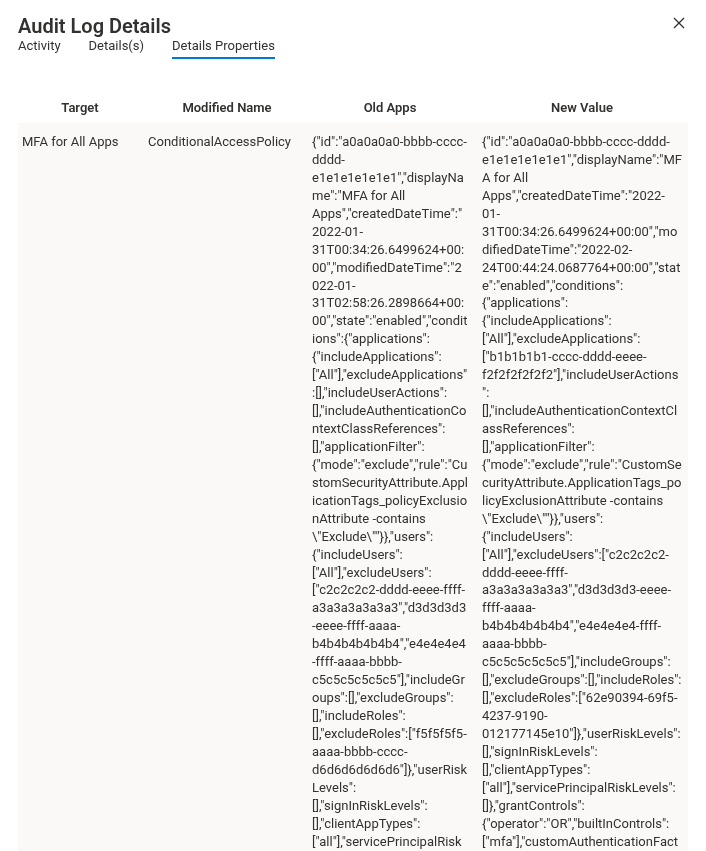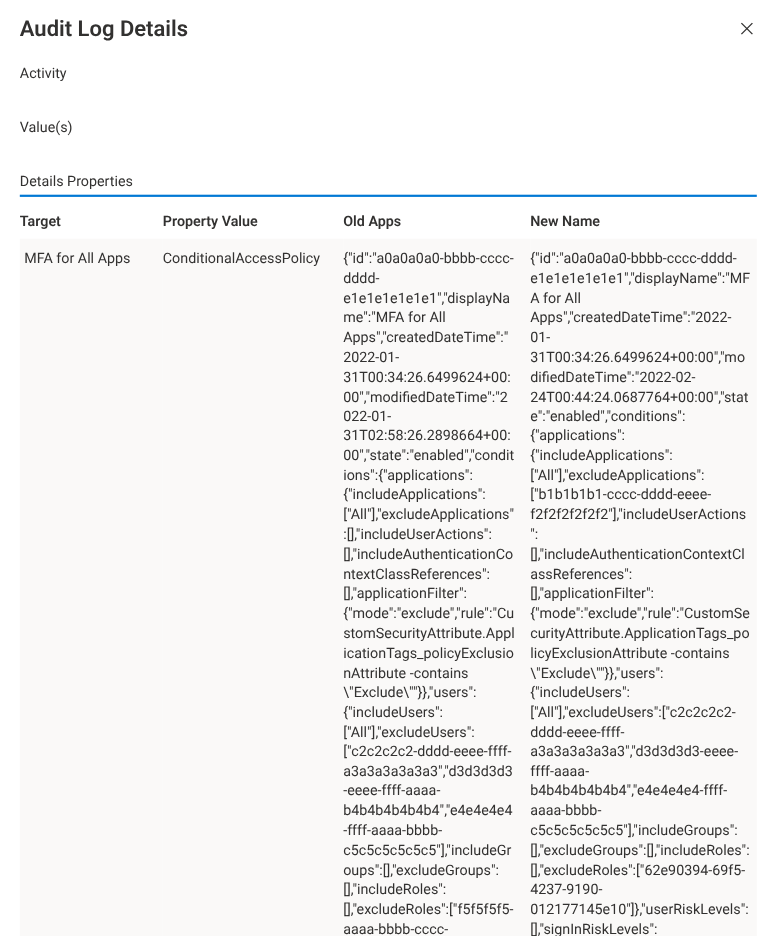--- a/index.html
+++ b/index.html
@@ -12,23 +12,21 @@
       height: 851px;
       overflow: hidden;
     }
     .container {
       padding: 14px 18px 0 18px;
       position: relative;
       height: 100%;
     }
     .header {
       display: flex;
-      align-items: center;
       justify-content: space-between;
-      margin-bottom: 22px;
     }
     .title {
       font-size: 20px;
       font-weight: 600;
       color: #323130;
     }
     .close-btn {
       width: 18px;
       height: 18px;
       cursor: pointer;
@@ -39,22 +37,21 @@
     .close-btn svg {
       width: 12px;
       height: 12px;
       stroke: #323130;
       stroke-width: 1.2;
     }
     .tabs {
       display: flex;
       gap: 28px;
       border-bottom: none;
-      margin-bottom: 5px;
-      flex-direction: column;
+      margin-bottom: 31px;
     }
     .tab {
       font-size: 13px;
       padding-bottom: 6px;
       cursor: pointer;
       color: #323130;
       position: relative;
     }
     .tab.active::after {
       content: "";
@@ -64,21 +61,21 @@
       bottom: 0;
       height: 2px;
       background: #0078d4;
     }
     .table {
       width: 100%;
       border-collapse: collapse;
       table-layout: fixed;
     }
     .table thead th {
-      text-align: left;
+      text-align: center;
       font-weight: 600;
       font-size: 13px;
       padding: 10px 6px 8px 0;
       color: #323130;
     }
     .table tbody td {
       vertical-align: top;
       font-size: 13px;
       padding: 10px 6px 10px 0;
       background: #faf9f8;
@@ -106,31 +103,31 @@
     <div class="close-btn">
       <svg viewBox="0 0 12 12">
         <line x1="1" y1="1" x2="11" y2="11"></line>
         <line x1="11" y1="1" x2="1" y2="11"></line>
       </svg>
     </div>
   </div>
 
   <div class="tabs">
     <div class="tab">Activity</div>
-    <div class="tab">Value(s)</div>
+    <div class="tab">Details(s)</div>
     <div class="tab active">Details Properties</div>
   </div>
 
   <table class="table">
     <thead>
       <tr>
         <th class="col-target">Target</th>
-        <th class="col-prop">Property Value</th>
+        <th class="col-prop">Modified Name</th>
         <th class="col-old">Old Apps</th>
-        <th class="col-new">New Name</th>
+        <th class="col-new">New Value</th>
       </tr>
     </thead>
     <tbody>
       <tr>
         <td class="col-target">MFA for All Apps</td>
         <td class="col-prop">ConditionalAccessPolicy</td>
         <td class="col-old value-cell">{"id":"a0a0a0a0-bbbb-cccc-dddd-e1e1e1e1e1e1","displayName":"MFA for All Apps","createdDateTime":"2022-01-31T00:34:26.6499624+00:00","modifiedDateTime":"2022-01-31T02:58:26.2898664+00:00","state":"enabled","conditions":{"applications":{"includeApplications":["All"],"excludeApplications":[],"includeUserActions":[],"includeAuthenticationContextClassReferences":[],"applicationFilter":{"mode":"exclude","rule":"CustomSecurityAttribute.ApplicationTags_policyExclusionAttribute -contains \"Exclude\""}},"users":{"includeUsers":["All"],"excludeUsers":["c2c2c2c2-dddd-eeee-ffff-a3a3a3a3a3a3","d3d3d3d3-eeee-ffff-aaaa-b4b4b4b4b4b4","e4e4e4e4-ffff-aaaa-bbbb-c5c5c5c5c5c5"],"includeGroups":[],"excludeGroups":[],"includeRoles":[],"excludeRoles":["f5f5f5f5-aaaa-bbbb-cccc-d6d6d6d6d6d6"]},"userRiskLevels":[],"signInRiskLevels":[],"clientAppTypes":["all"],"servicePrincipalRiskLevels":[]},"grantControls":{"operator":"OR","builtInControls":["mfa"],"customAuthenticationFactors":[],"termsOfUse":[]}}</td>
         <td class="col-new value-cell">{"id":"a0a0a0a0-bbbb-cccc-dddd-e1e1e1e1e1e1","displayName":"MFA for All Apps","createdDateTime":"2022-01-31T00:34:26.6499624+00:00","modifiedDateTime":"2022-02-24T00:44:24.0687764+00:00","state":"enabled","conditions":{"applications":{"includeApplications":["All"],"excludeApplications":["b1b1b1b1-cccc-dddd-eeee-f2f2f2f2f2f2"],"includeUserActions":[],"includeAuthenticationContextClassReferences":[],"applicationFilter":{"mode":"exclude","rule":"CustomSecurityAttribute.ApplicationTags_policyExclusionAttribute -contains \"Exclude\""}},"users":{"includeUsers":["All"],"excludeUsers":["c2c2c2c2-dddd-eeee-ffff-a3a3a3a3a3a3","d3d3d3d3-eeee-ffff-aaaa-b4b4b4b4b4b4","e4e4e4e4-ffff-aaaa-bbbb-c5c5c5c5c5c5"],"includeGroups":[],"excludeGroups":[],"includeRoles":[],"excludeRoles":["62e90394-69f5-4237-9190-012177145e10"]},"userRiskLevels":[],"signInRiskLevels":[],"clientAppTypes":["all"],"servicePrincipalRiskLevels":[]},"grantControls":{"operator":"OR","builtInControls":["mfa"],"customAuthenticationFactors":[],"termsOfUse":[]}}</td>
       </tr>
     </tbody>

